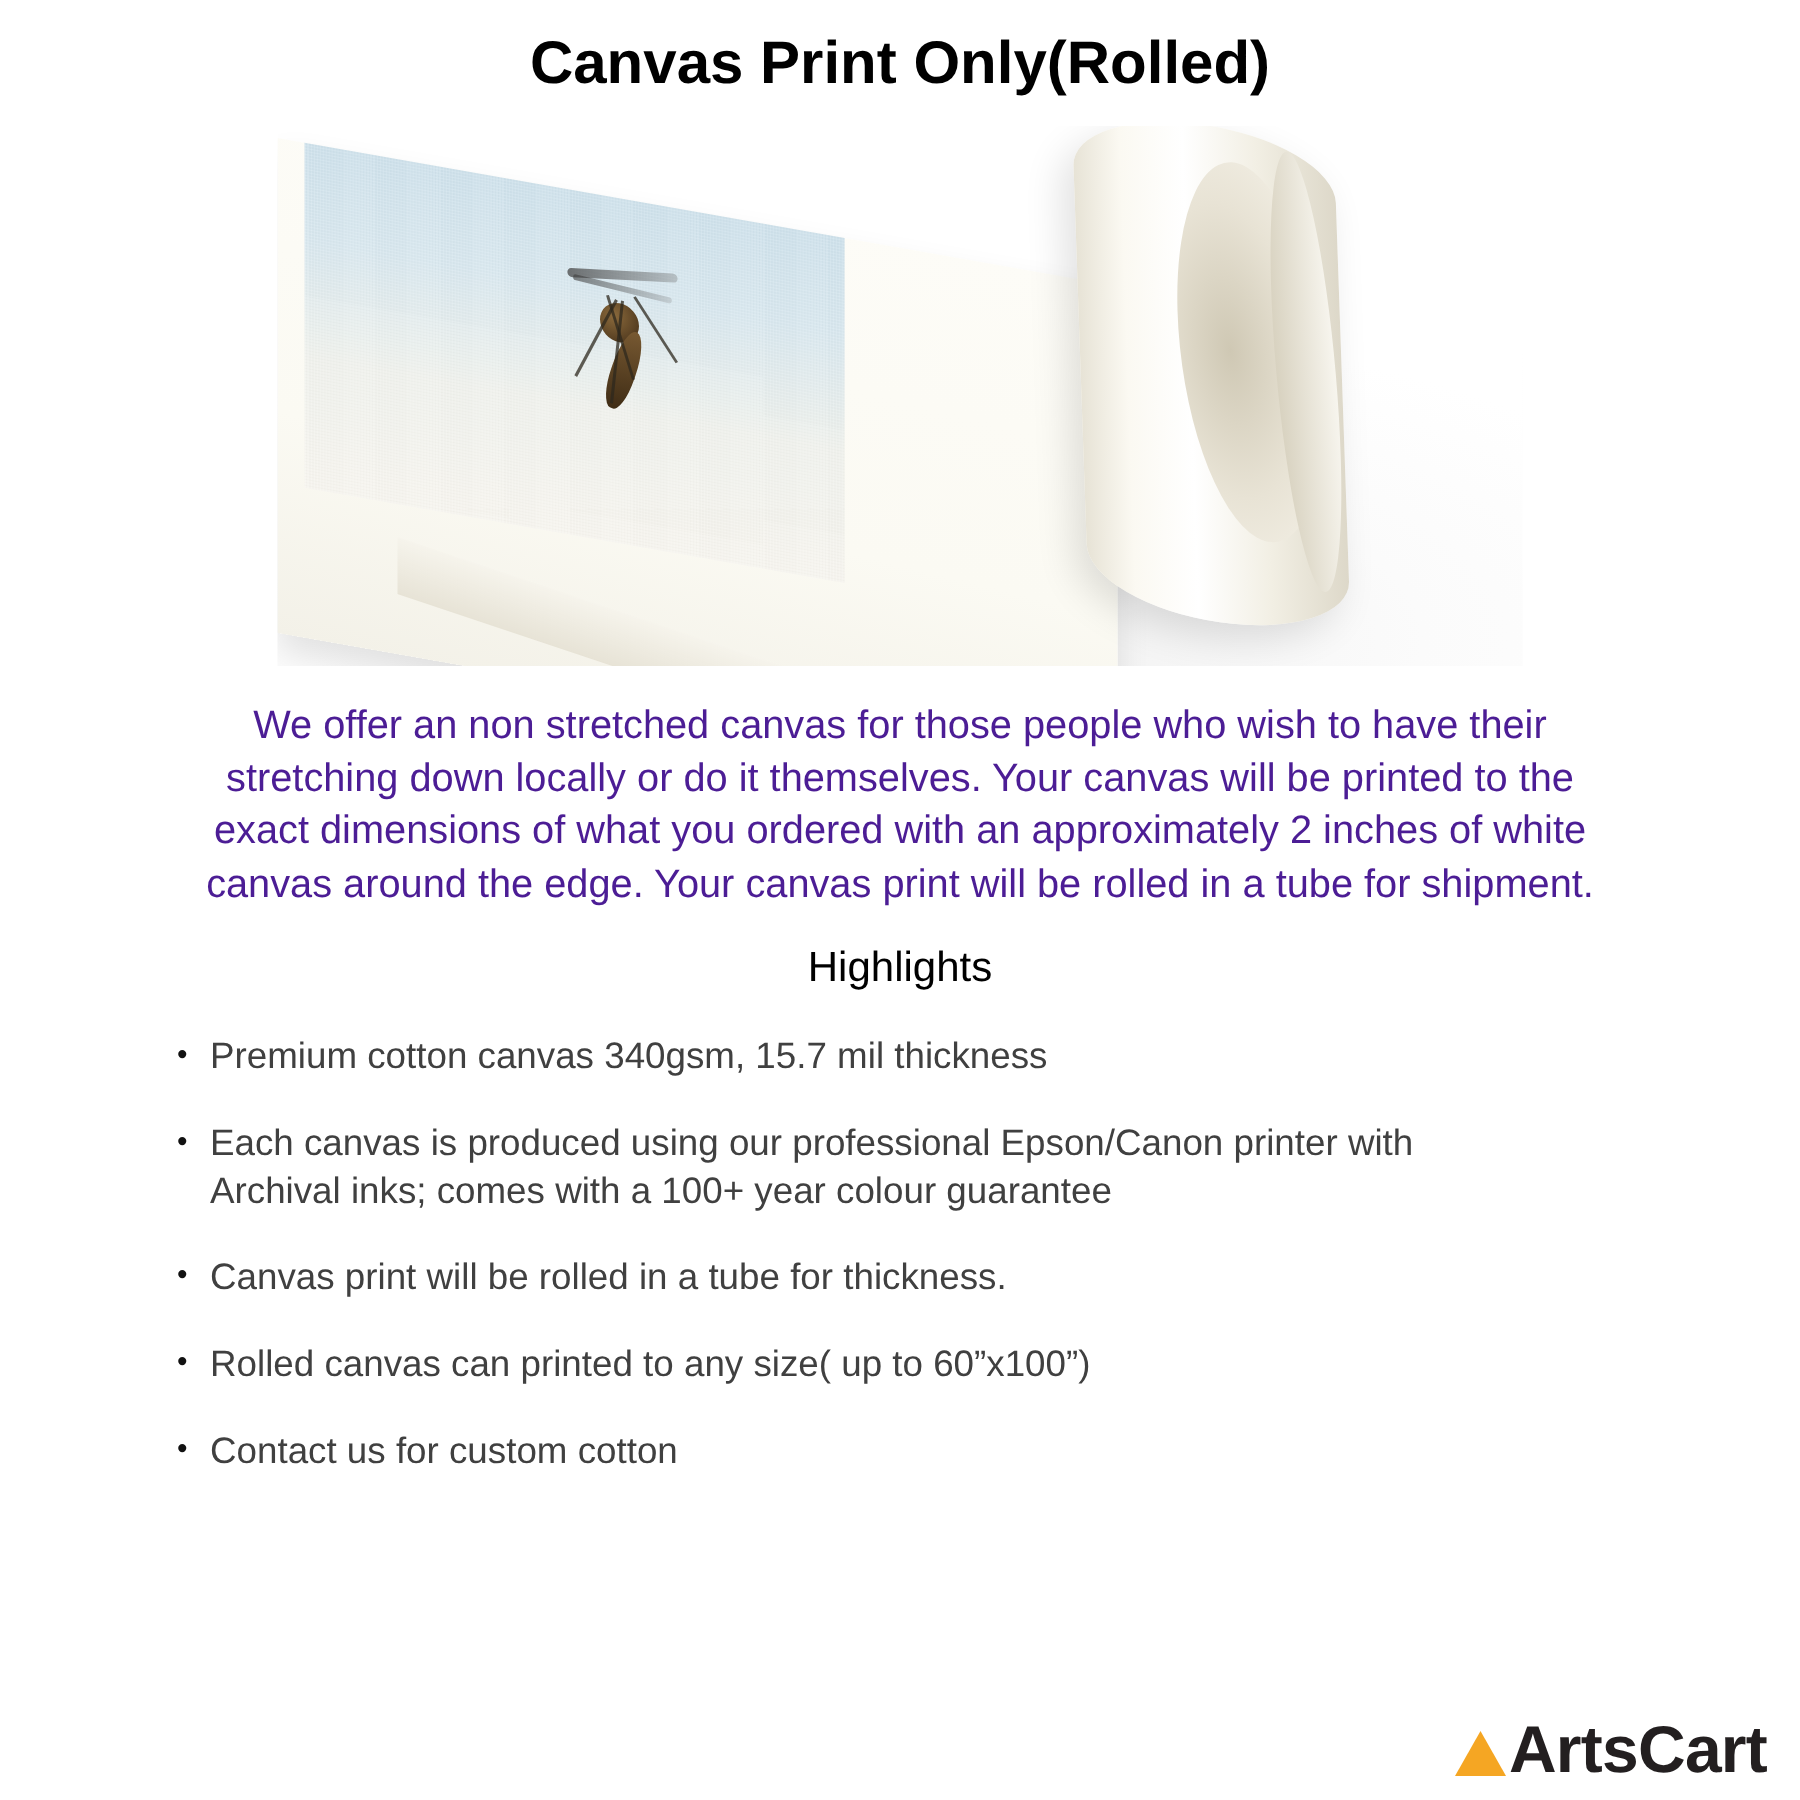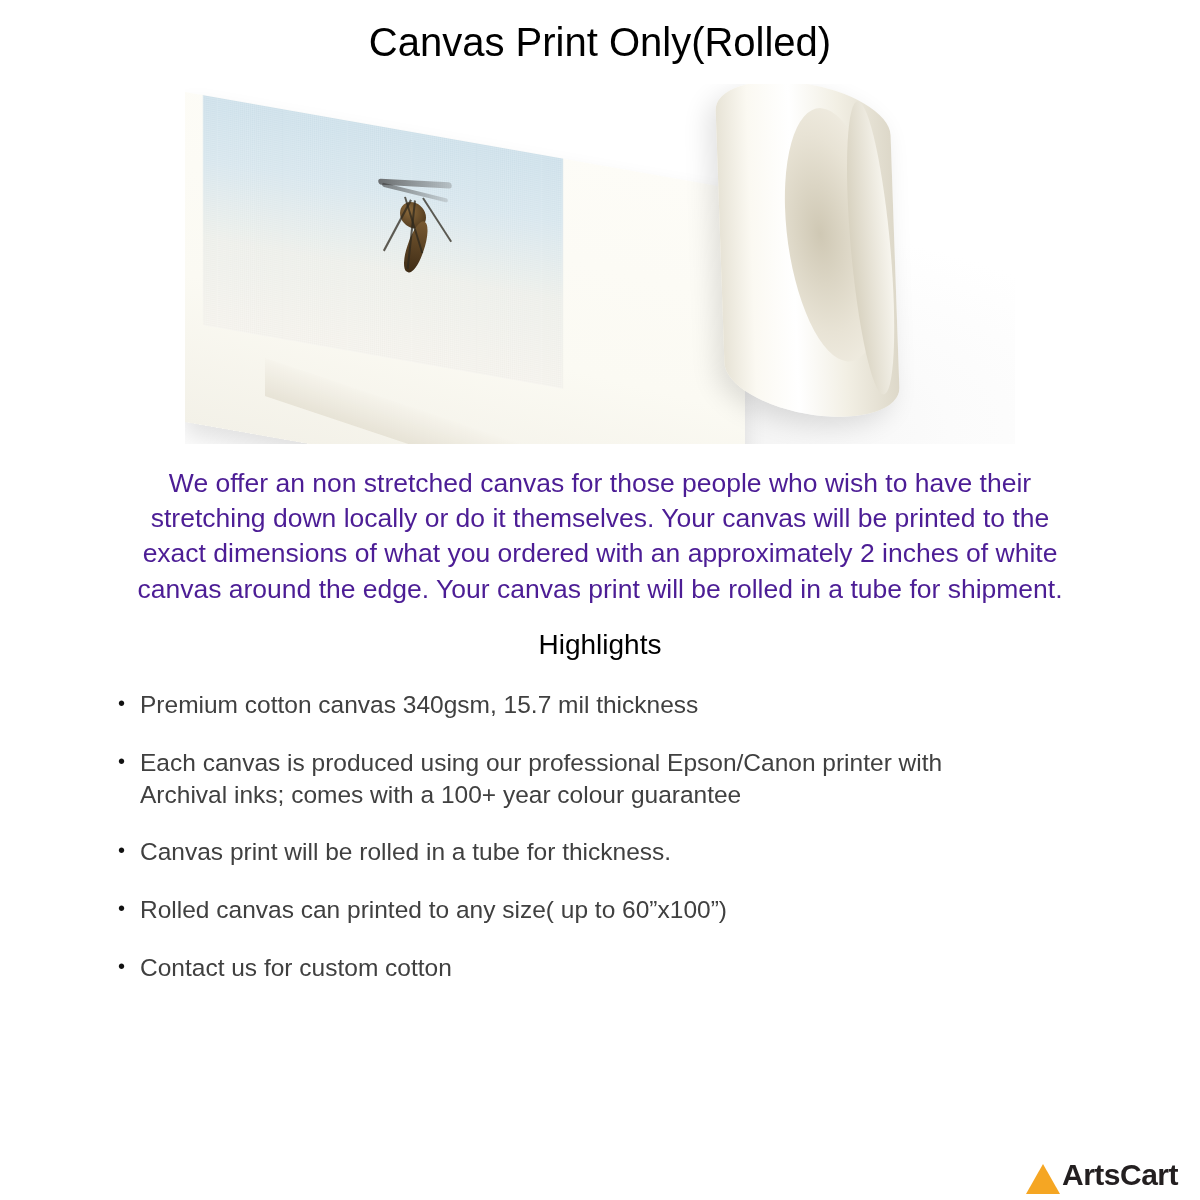--- a/index.html
+++ b/index.html
@@ -17,21 +17,21 @@
   }
   .page {
     width: 1200px;
     height: 1200px;
     position: relative;
     box-sizing: border-box;
   }
   .title {
     text-align: center;
     font-size: 40px;
-    font-weight: 400;
+    font-weight: 700;
     letter-spacing: 0px;
     margin: 18px 0 0 0;
     line-height: 1.2;
     color: #000;
   }
   .hero {
     width: 830px;
     height: 360px;
     margin: 18px auto 0 auto;
     position: relative;
@@ -210,22 +210,22 @@
     top: 0;
     font-size: 20px;
     line-height: 1.45;
     color: #111;
   }
   .logo {
     position: absolute;
     right: 22px;
     bottom: 26px;
     display: flex;
-    align-items: flex-end;
-    font-size: 30px;
+    align-items: center;
+    font-size: 44px;
     font-weight: 700;
     letter-spacing: -0.5px;
     color: #231f20;
   }
   .logo .mark {
     width: 0;
     height: 0;
     border-left: 17px solid transparent;
     border-right: 17px solid transparent;
     border-bottom: 30px solid #f5a623;

